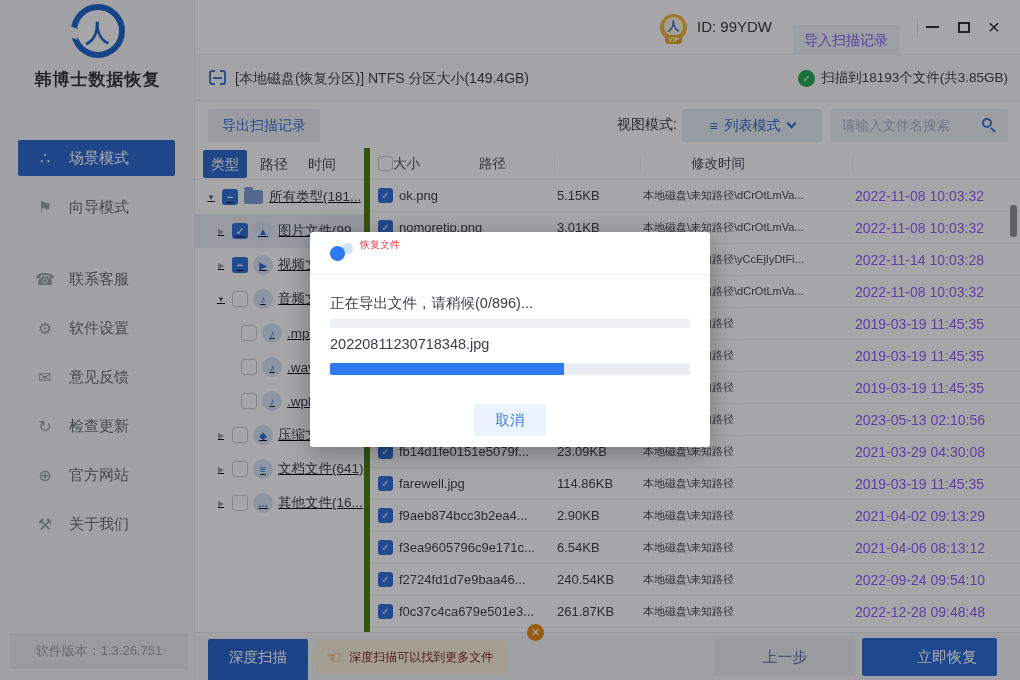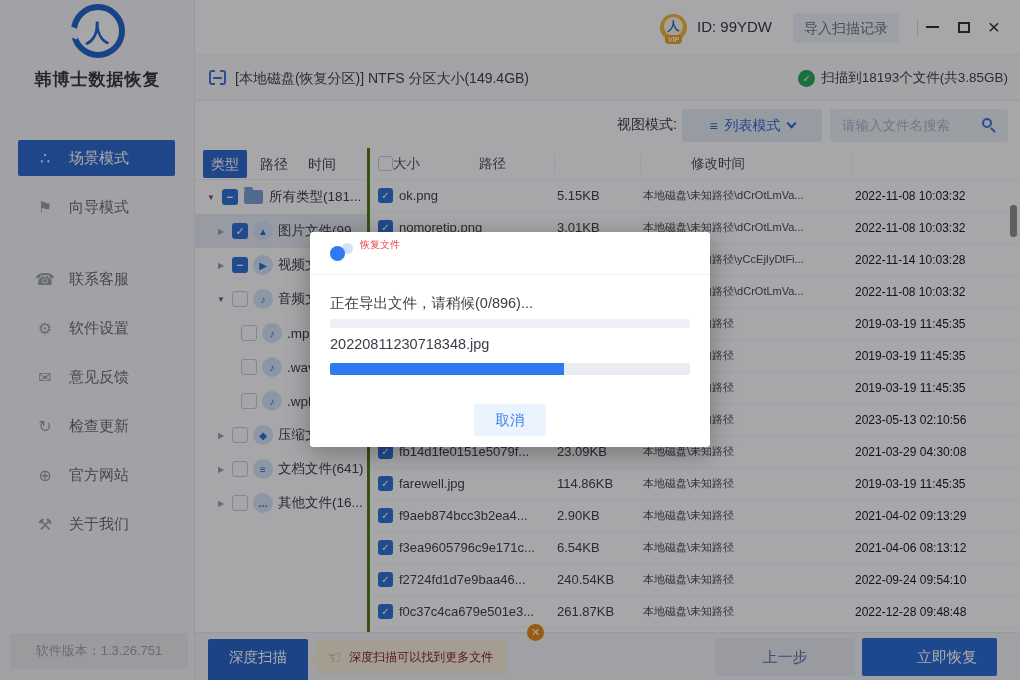--- a/index.html
+++ b/index.html
@@ -22,21 +22,21 @@
   .nav-item.active { background:#2a68cc; color:#fff; }
   .nav-item.active .nav-ic { color:#fff; }
   .version-bar { position:absolute; left:10px; right:6px; top:633px; height:36px; background:#ececee; border-radius:2px; text-align:center; line-height:36px; font-size:13px; color:#9ea3ab; }
 
   
   .topbar { position:absolute; left:195px; top:0; width:825px; height:55px; background:#fff; border-bottom:1px solid #f1f1f2; }
   .vip { position:absolute; left:465px; top:14px; width:27px; height:27px; border-radius:50%; background:#f3b93f; }
   .vip::before { content:"人"; position:absolute; left:4px; top:3px; width:19px; height:19px; border-radius:50%; background:#fdf6e3; color:#2a68cc; font-size:12px; font-weight:bold; text-align:center; line-height:19px; }
   .vip-tag { position:absolute; left:5px; bottom:-3px; background:#e7a41f; color:#fff; font-size:7px; font-weight:bold; padding:0 3px; border-radius:4px; line-height:9px; }
   .uid { position:absolute; left:502px; top:18px; font-size:15px; color:#33363b; }
-  .import-btn { position:absolute; left:598px; top:13px; width:106px; height:30px; background:#eef2f9; color:#737373; font-size:14px; text-align:center; line-height:30px; border-radius:3px; cursor:pointer; }
+  .import-btn { position:absolute; left:598px; top:25px; width:106px; height:30px; background:#eef2f9; color:#8b5cf6; font-size:14px; text-align:center; line-height:30px; border-radius:3px; cursor:pointer; }
   .tb-sep { position:absolute; left:722px; top:19px; width:1px; height:18px; background:#d8d8d8; }
   .winbtn { position:absolute; top:14px; width:26px; height:26px; display:flex; align-items:center; justify-content:center; cursor:pointer; }
   .btn-min { left:724px; } .btn-min span { width:13px; height:2px; background:#2f2f2f; }
   .btn-max { left:756px; } .btn-max span { width:12px; height:11px; border:2px solid #2f2f2f; }
   .btn-close { left:786px; font-size:21px; color:#2f2f2f; }
 
   
   .scan-header { position:absolute; left:195px; top:55px; width:825px; height:46px; background:#fafbfc; border-bottom:1px solid #ededef; }
   .part-icon { position:absolute; left:14px; top:15px; width:17px; height:15px; border:2px solid #3f74d4; border-radius:3px; }
   .part-icon::before { content:""; position:absolute; left:2px; right:2px; top:50%; height:2px; margin-top:-1px; background:#3f74d4; }
@@ -56,21 +56,21 @@
   .view-dd-text { color:#2e68cc; font-size:14px; }
   .chev { width:7px; height:7px; border-right:2px solid #2e68cc; border-bottom:2px solid #2e68cc; transform:rotate(45deg); margin-top:-4px; }
   .search-box { position:absolute; left:635px; top:7px; width:178px; height:33px; background:#edf1f6; border-radius:3px; }
   .search-box input { position:absolute; left:12px; top:0; width:130px; height:33px; border:0; background:transparent; outline:none; font-size:13.5px; color:#5a6578; font-family:inherit; }
   .search-box input::placeholder { color:#a9b5c9; }
   .mag { position:absolute; right:16px; top:9px; width:10px; height:10px; border:2px solid #3a70d8; border-radius:50%; }
   .mag::after { content:""; position:absolute; width:2px; height:6px; background:#3a70d8; left:8px; top:7px; transform:rotate(-45deg); }
 
   
   .content { position:absolute; left:195px; top:148px; width:825px; height:484px; background:#fff; }
-  .tree-panel { position:absolute; left:0; top:0; width:175px; height:484px; border-right:3px solid #4d7c0f; overflow:hidden; }
+  .tree-panel { position:absolute; left:0; top:0; width:175px; height:484px; border-right:6px solid #4d7c0f; overflow:hidden;text-decoration:underline; }
   .tree-tabs { height:32px; border-bottom:1px solid #eef0f2; position:relative; }
   .ttab { position:absolute; top:2px; width:44px; height:28px; font-size:14px; color:#43474d; text-align:center; line-height:28px; border-radius:2px; cursor:pointer; }
   .ttab.active { background:#2a68cc; color:#fff; }
   .ttab.t0 { left:8px; } .ttab.t1 { left:57px; } .ttab.t2 { left:105px; }
   .tree-row { display:flex; align-items:center; height:34px; gap:5px; padding-left:10px; white-space:nowrap; cursor:pointer; }
   .tree-row.lvl1 { padding-left:20px; }
   .tree-row.lvl2 { padding-left:46px; }
   .tree-row.selected { background:#e8edf5; }
   .arr { width:12px; font-size:8px; flex:none; text-align:center; }
   .arr.down::before { content:"▼"; color:#5a5e64; }
@@ -87,21 +87,21 @@
 
   
   .ftable { position:absolute; left:175px; top:0; width:650px; height:484px; overflow:hidden; }
   .trow { display:flex; align-items:center; height:32px; border-bottom:1px solid #f3f5f7; white-space:nowrap; }
   .trow.thead { color:#4a4f57; position:relative; }
   .c-cb { margin-left:8px; flex:none; }
   .c-cb .box { width:15px; height:15px; font-size:10px; }
   .c-name { width:158px; margin-left:6px; font-size:13px; color:#3b4046; overflow:hidden; position:relative; }
   .c-size { width:86px; font-size:13px; color:#3b4046; overflow:hidden; }
   .c-path { width:212px; font-size:11px; color:#44494f; overflow:hidden; }
-  .c-time { flex:1; font-size:12px; color:#0f172a; overflow:hidden; }
+  .c-time { flex:1; font-size:14px; color:#8b5cf6; overflow:hidden; }
   .thead .c-name,.thead .c-size,.thead .c-path,.thead .c-time { font-size:13.5px; color:#4a4f57; }
   .sort { position:absolute; right:12px; top:0; font-size:10px; color:#98a0aa; }
   .sort::before { content:"▾"; }
   .hsep { position:absolute; width:1px; height:18px; top:7px; background:#edeff2; }
   .hsep.s1 { left:184px; } .hsep.s2 { left:270px; } .hsep.s3 { left:482px; }
   .vscroll { position:absolute; right:3px; top:57px; width:7px; height:32px; background:#8f8f8f; border-radius:3px; cursor:pointer; }
 
   
   .footer { position:absolute; left:195px; top:632px; width:825px; height:48px; background:#f5f6f8; border-top:1px solid #e9eaec; }
   .deep-btn { position:absolute; left:13px; top:6px; width:100px; height:52px; background:#2563c9; color:#fff; font-size:14.5px; text-align:center; line-height:36px; border-radius:2px; cursor:pointer; }
@@ -205,20 +205,21 @@
   <div class="scan-header">
     <span class="part-icon"></span>
     <span class="part-text">[本地磁盘(恢复分区)] NTFS 分区大小(149.4GB)</span>
     <span class="scan-ok">
       <span class="ok-badge"></span>
       <span>扫描到18193个文件(共3.85GB)</span>
     </span>
   </div>
 
   <div class="toolbar">
+    <div class="export-btn">导出扫描记录</div>
     <span class="view-label">视图模式:</span>
     <div class="view-dd">
       <span class="list-ic"></span>
       <span class="view-dd-text">列表模式</span>
       <span class="chev"></span>
     </div>
     <div class="search-box">
       <input type="text" placeholder="请输入文件名搜索" style="">
       <span class="mag"></span>
     </div>

